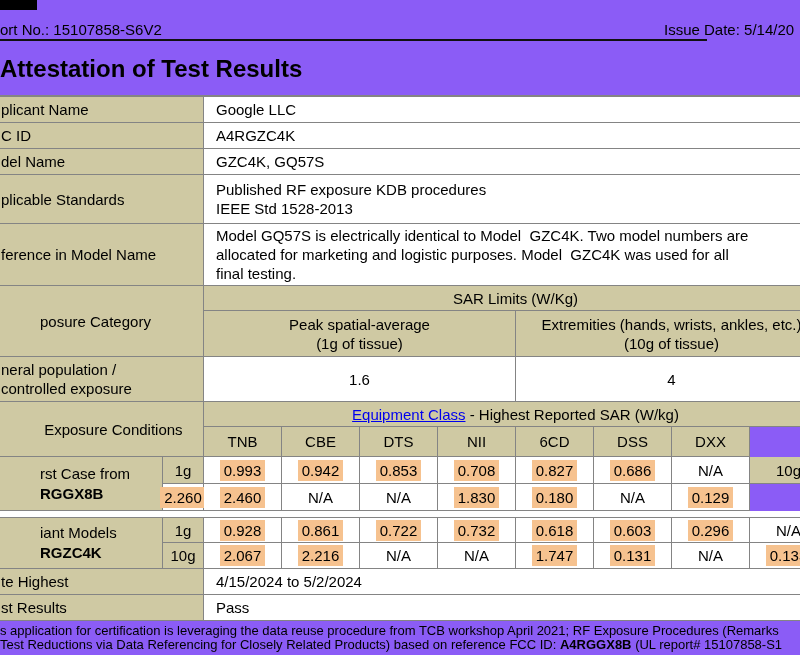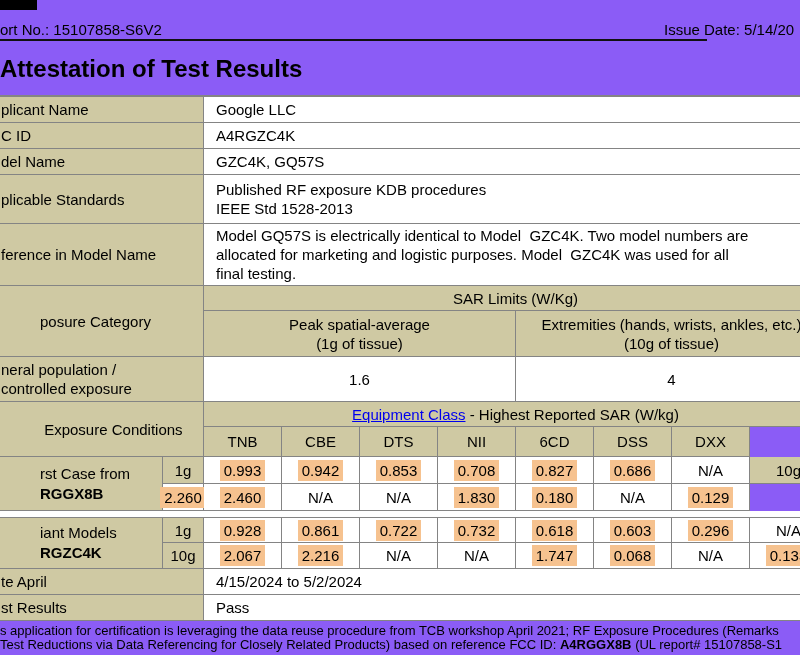--- a/index.html
+++ b/index.html
@@ -208,32 +208,32 @@
         <div class="c center">
             <span class="sar-val">N/A</span>
           </div>
         <div class="c center">
             <span class="sar-val">N/A</span>
           </div>
         <div class="c center">
             <span class="sar-val hl">1.747</span>
           </div>
         <div class="c center">
-            <span class="sar-val hl">0.068</span>
+            <span class="sar-val hl">0.131</span>
           </div>
         <div class="c center">
             <span class="sar-val">N/A</span>
           </div>
         <div class="c center">
             <span class="sar-val hl">0.133</span>
           </div>
       </div>
 
       <div class="band rowsA" style="grid-template-rows:26px;">
-        <div class="c tan lab">te April</div>
+        <div class="c tan lab">te Highest</div>
         <div class="c val">4/15/2024 to 5/2/2024</div>
       </div>
       <div class="band rowsA" style="grid-template-rows:26px;">
         <div class="c tan lab">st Results</div>
         <div class="c val">Pass</div>
       </div>
 
     </div>
 
     <div class="footnote">

